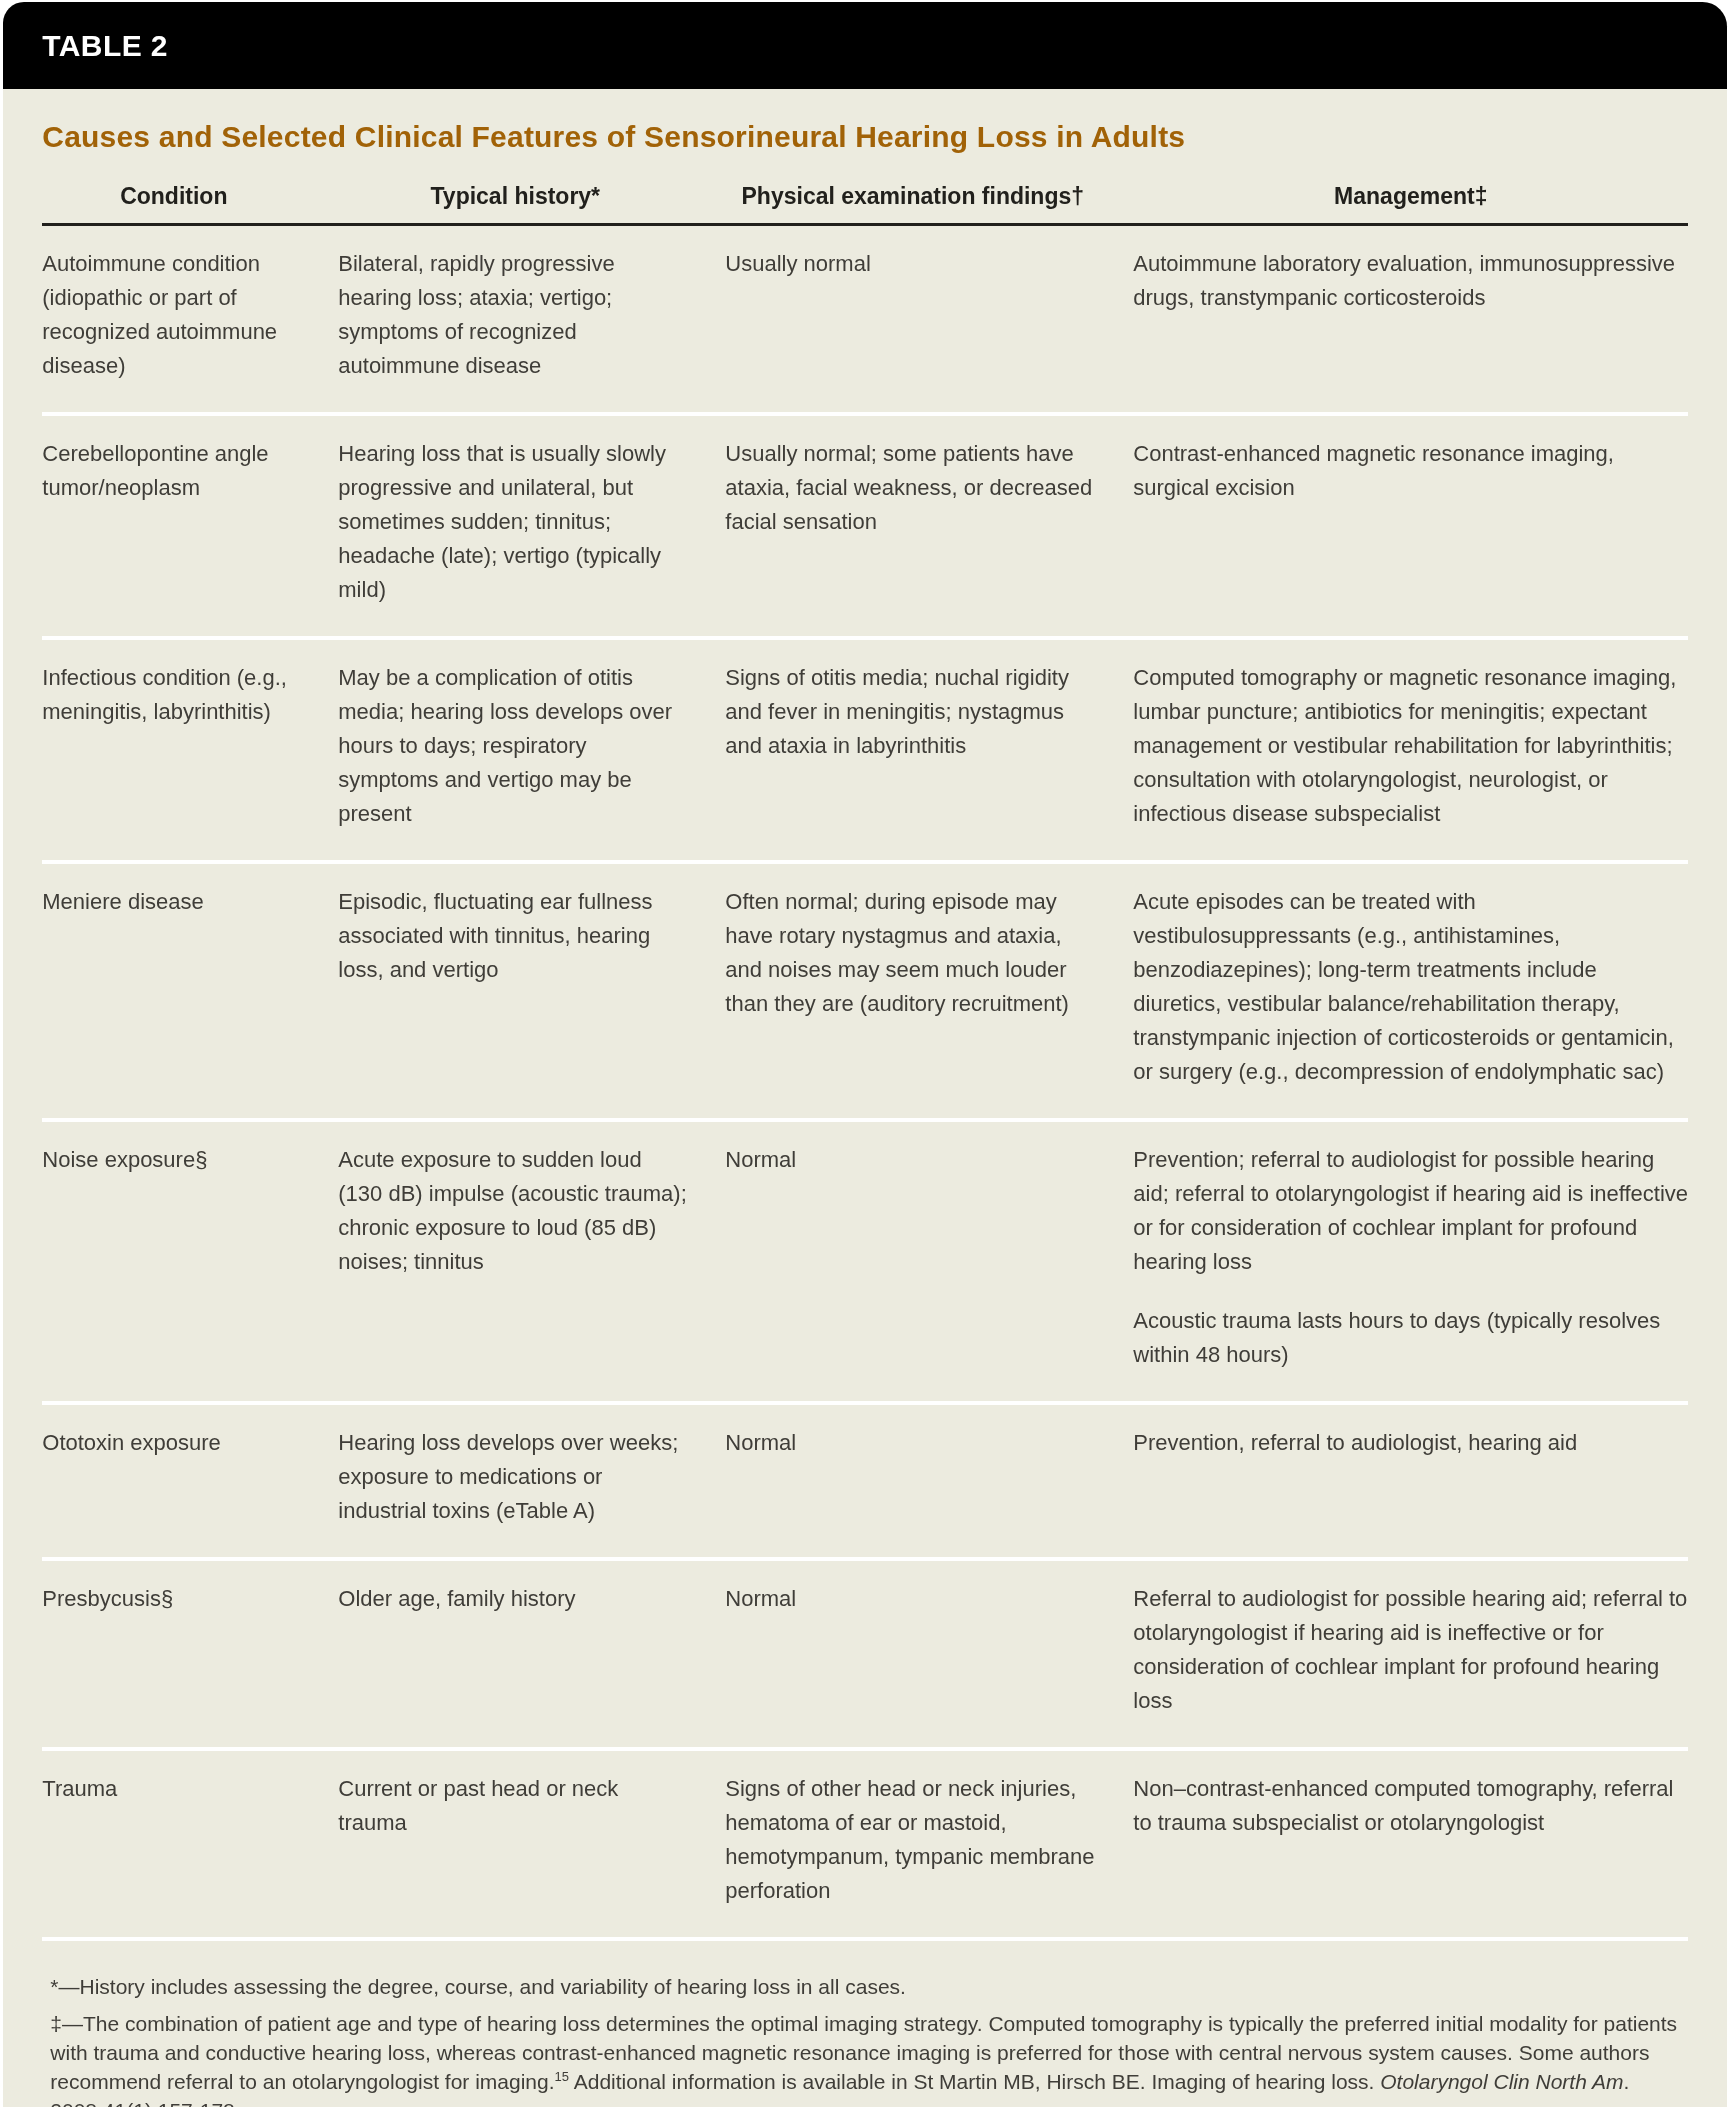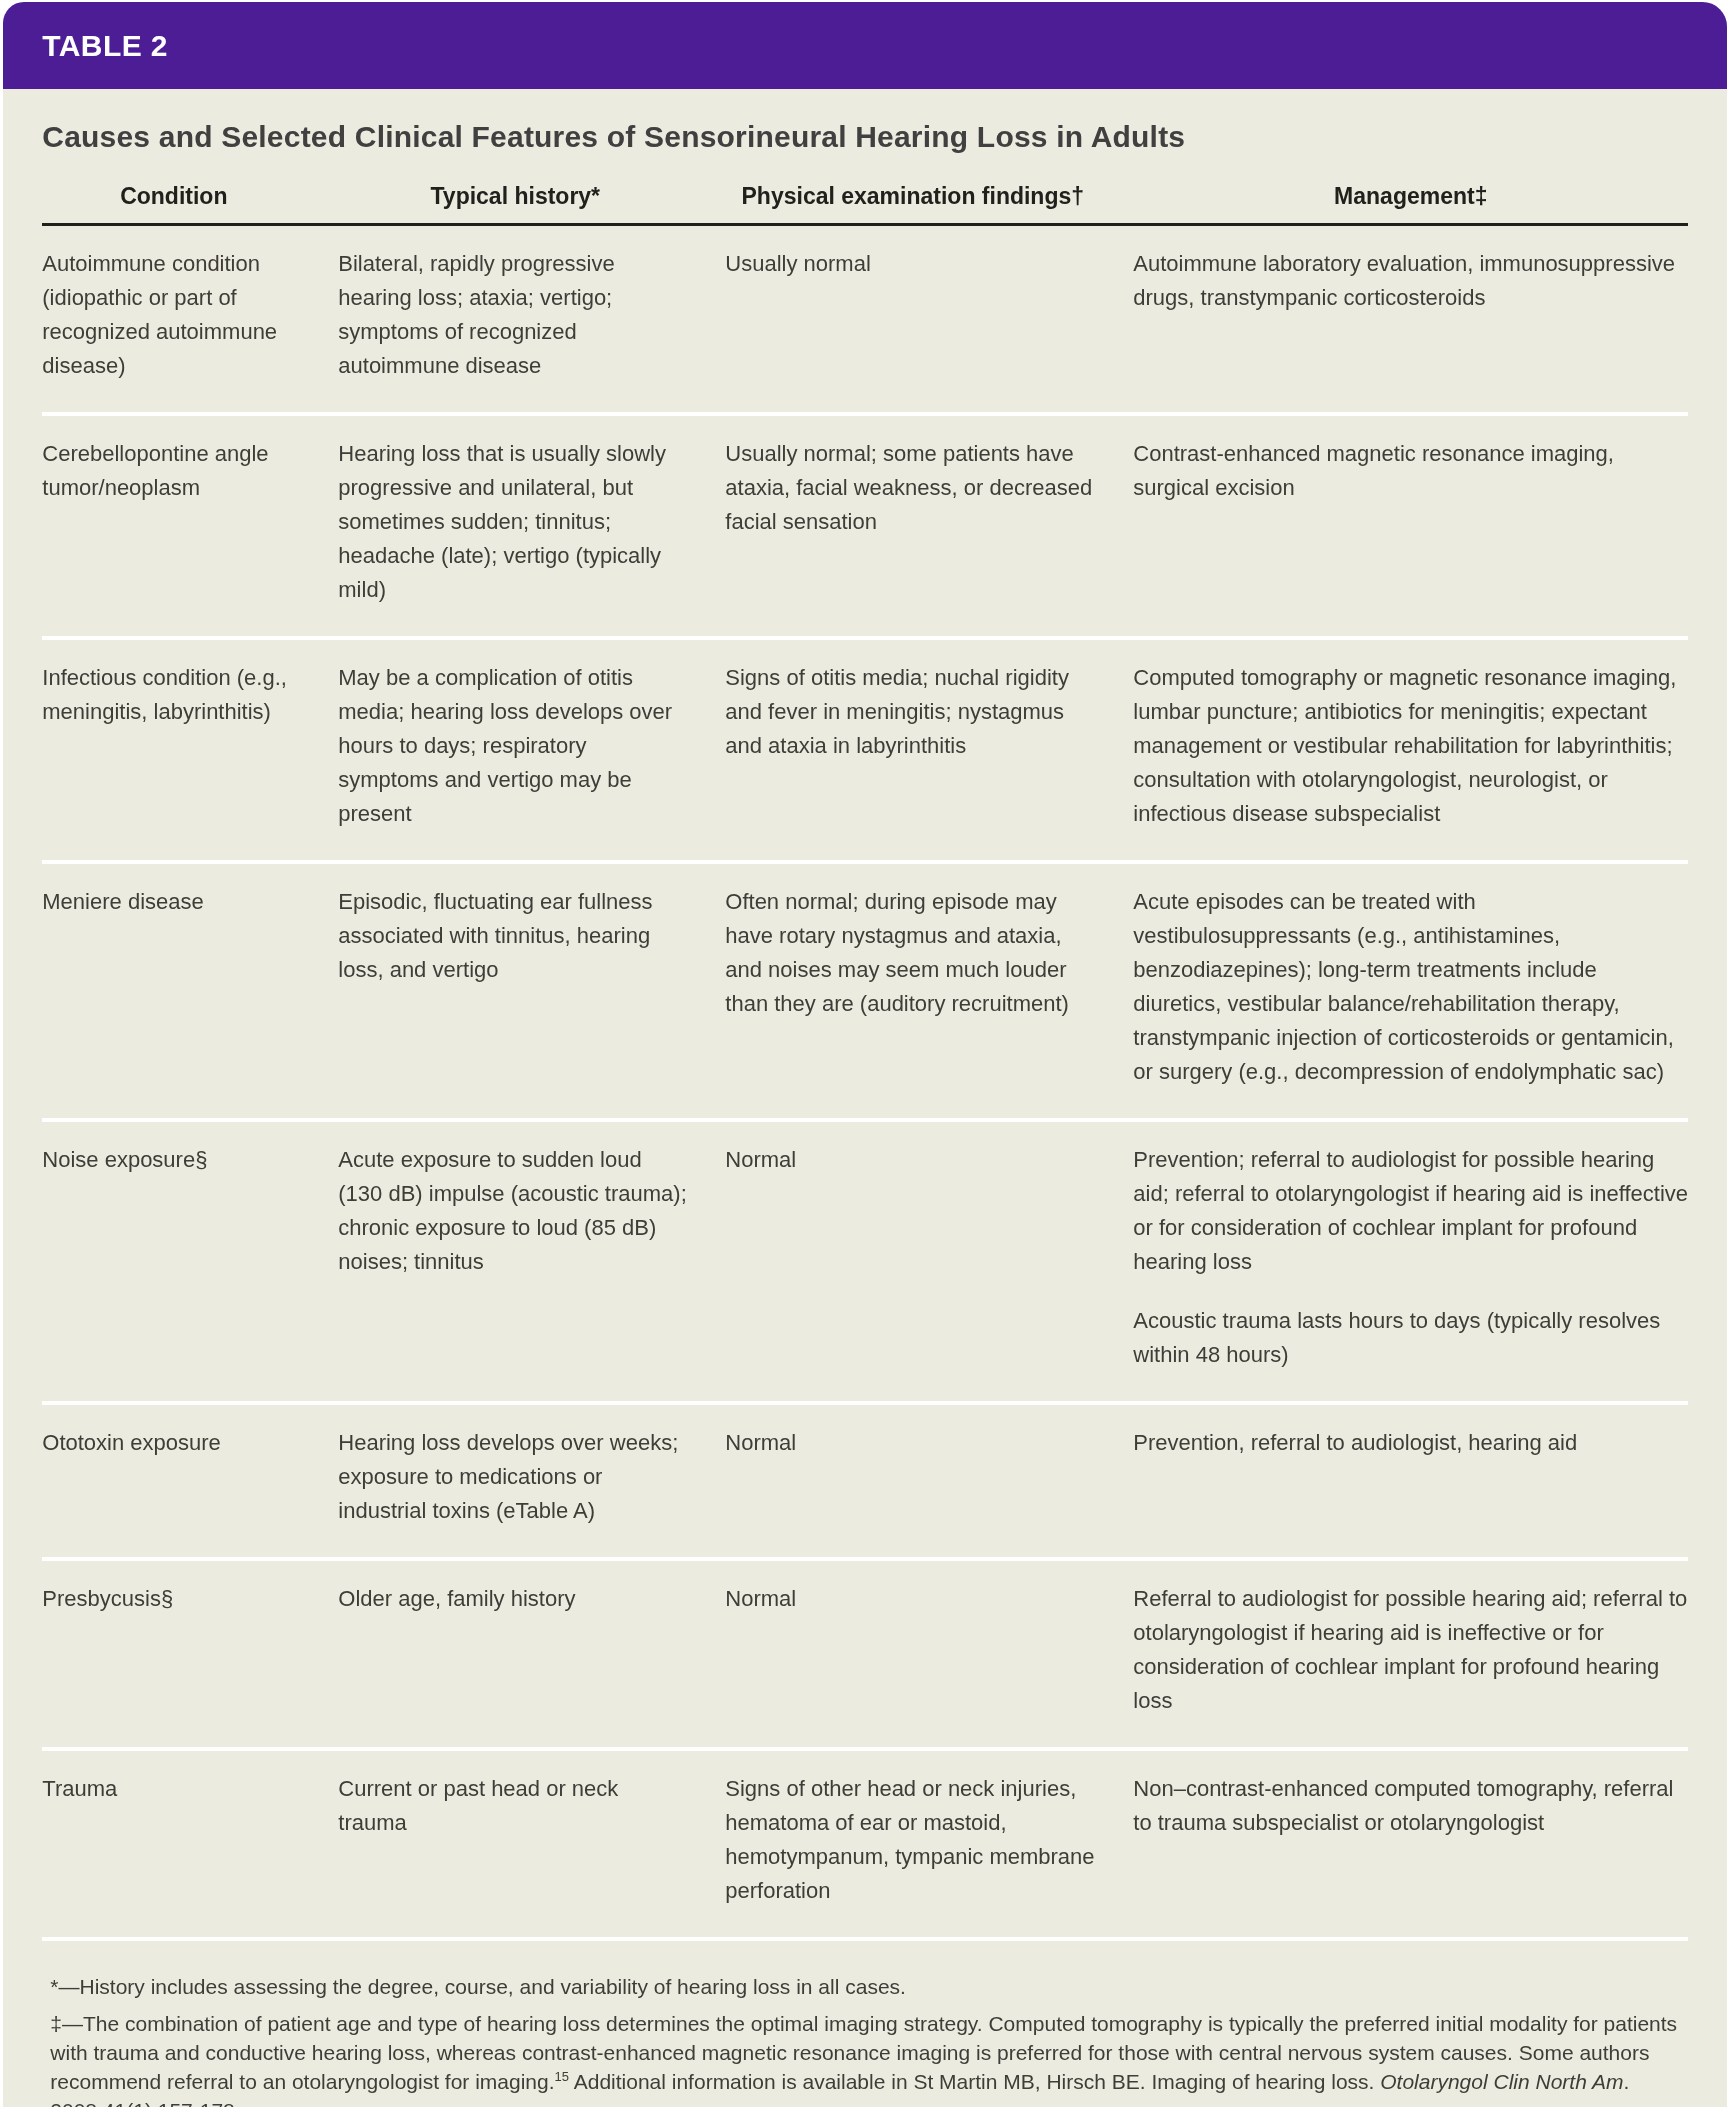--- a/index.html
+++ b/index.html
@@ -7,38 +7,38 @@
   body {
     width: 1733px; height: 2108px;
     font-family: "Liberation Sans", "DejaVu Sans", sans-serif;
     position: relative;
   }
   .table-container {
     position: absolute; left: 3.3px; top: 2.4px;
     width: 1724px;
   }
   .header-bar {
-    background: #4c1d95;
+    background: #000000;
     height: 87px;
     border-radius: 21px 24.5px 0 0;
     display: flex; align-items: center;
     padding: 0 39px;
   }
   .header-bar .tag {
     color: #ffffff; font-size: 30px; font-weight: bold;
     letter-spacing: 0.4px;
   }
   .body-area {
     background: #ecebdf;
     border-radius: 0 0 39px 0;
     padding: 24.5px 39px 46px 39px;
     min-height: 2000px;
   }
   .title {
-    color: #404040; font-size: 30px; font-weight: bold;
+    color: #a16207; font-size: 30px; font-weight: bold;
     margin: 6.5px 0 29px 0;
     letter-spacing: 0.2px;
   }
   table {
     width: 100%; border-collapse: collapse; table-layout: fixed;
   }
   col.c1 { width: 296px; }
   col.c2 { width: 387px; }
   col.c3 { width: 408px; }
   col.c4 { width: 555px; }

